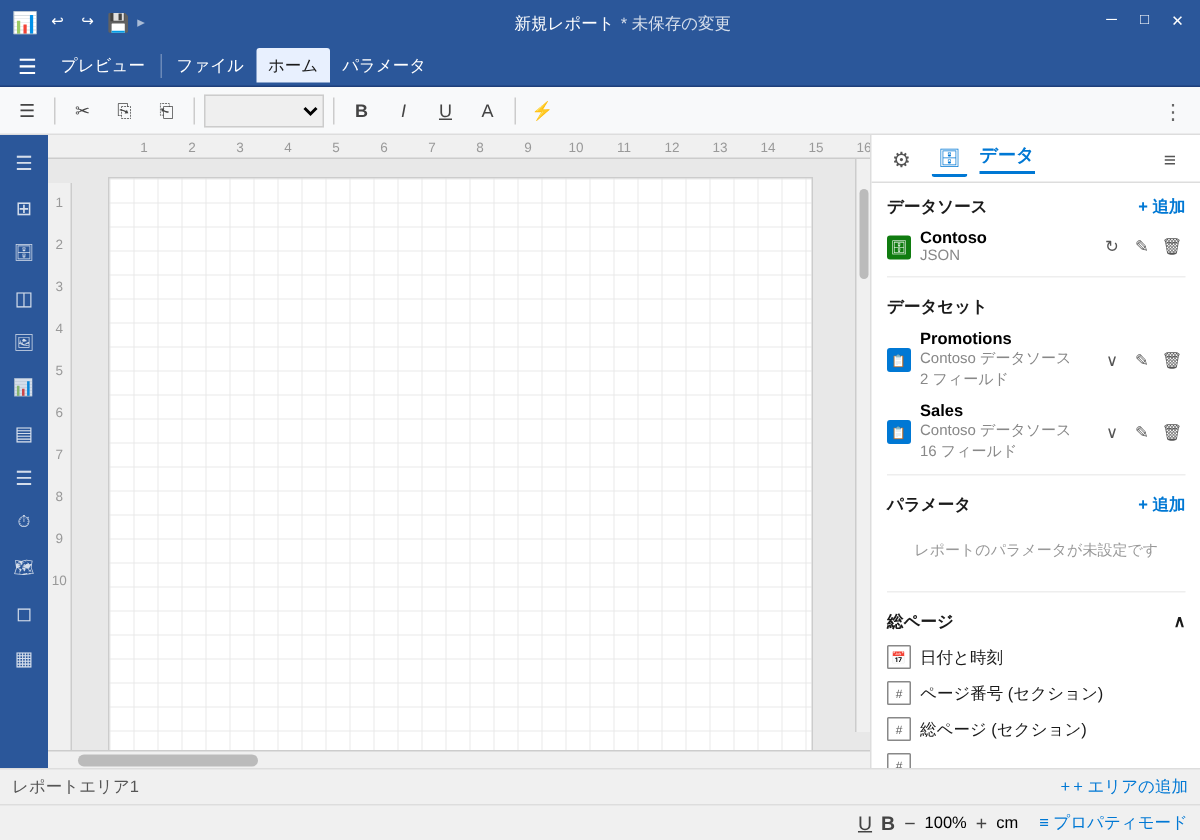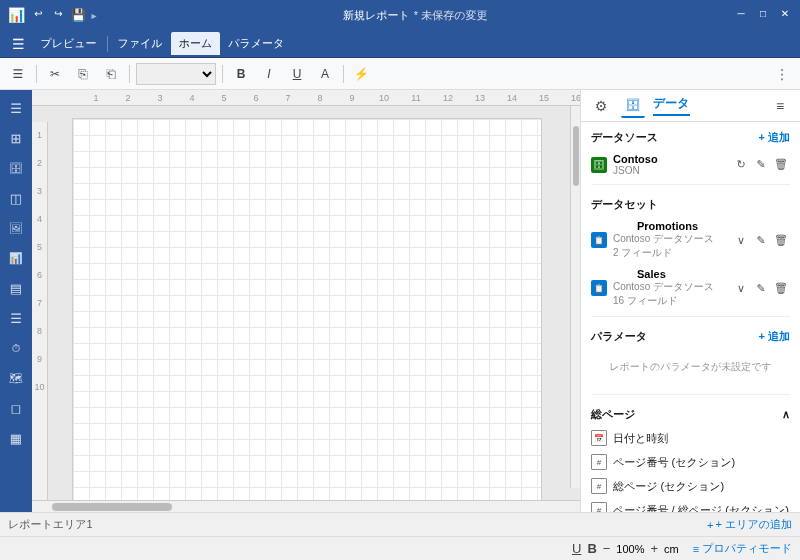--- a/index.html
+++ b/index.html
@@ -231,21 +231,21 @@
       gap: 6px;
     }
     .dataset-icon {
       width: 16px; height: 16px;
       background: #0078d4;
       border-radius: 2px;
       display: flex; align-items: center; justify-content: center;
       color: white; font-size: 8px;
     }
     .dataset-info { flex: 1; }
-    .dataset-name { font-weight: 600; font-size: 11px; margin-left: 24px; }
+    .dataset-name { font-weight: 600; font-size: 11px; }
     .dataset-source { color: #888; font-size: 10px; }
 
     .params-section { padding: 4px 18px 8px; }
     .params-empty { color: #999; font-size: 10px; text-align: center; padding: 8px 0; }
 
     .common-values-header {
       display: flex;
       align-items: center;
       justify-content: space-between;
       padding: 8px 10px 4px;
@@ -535,21 +535,20 @@
       <div class="common-value-item">
         <div class="cv-icon">#</div>
         <span class="cv-label">ページ番号 (セクション)</span>
       </div>
       <div class="common-value-item">
         <div class="cv-icon">#</div>
         <span class="cv-label">総ページ (セクション)</span>
       </div>
       <div class="common-value-item">
         <div class="cv-icon">#</div>
-        <span class="cv-label">ページ番号 / 総ページ (セクション)</span>
       </div>
 
     </div>
   </div>
 
 </div>
 
 <div class="status-bar">
   <div class="status-left">
     <span>レポートエリア1</span>

